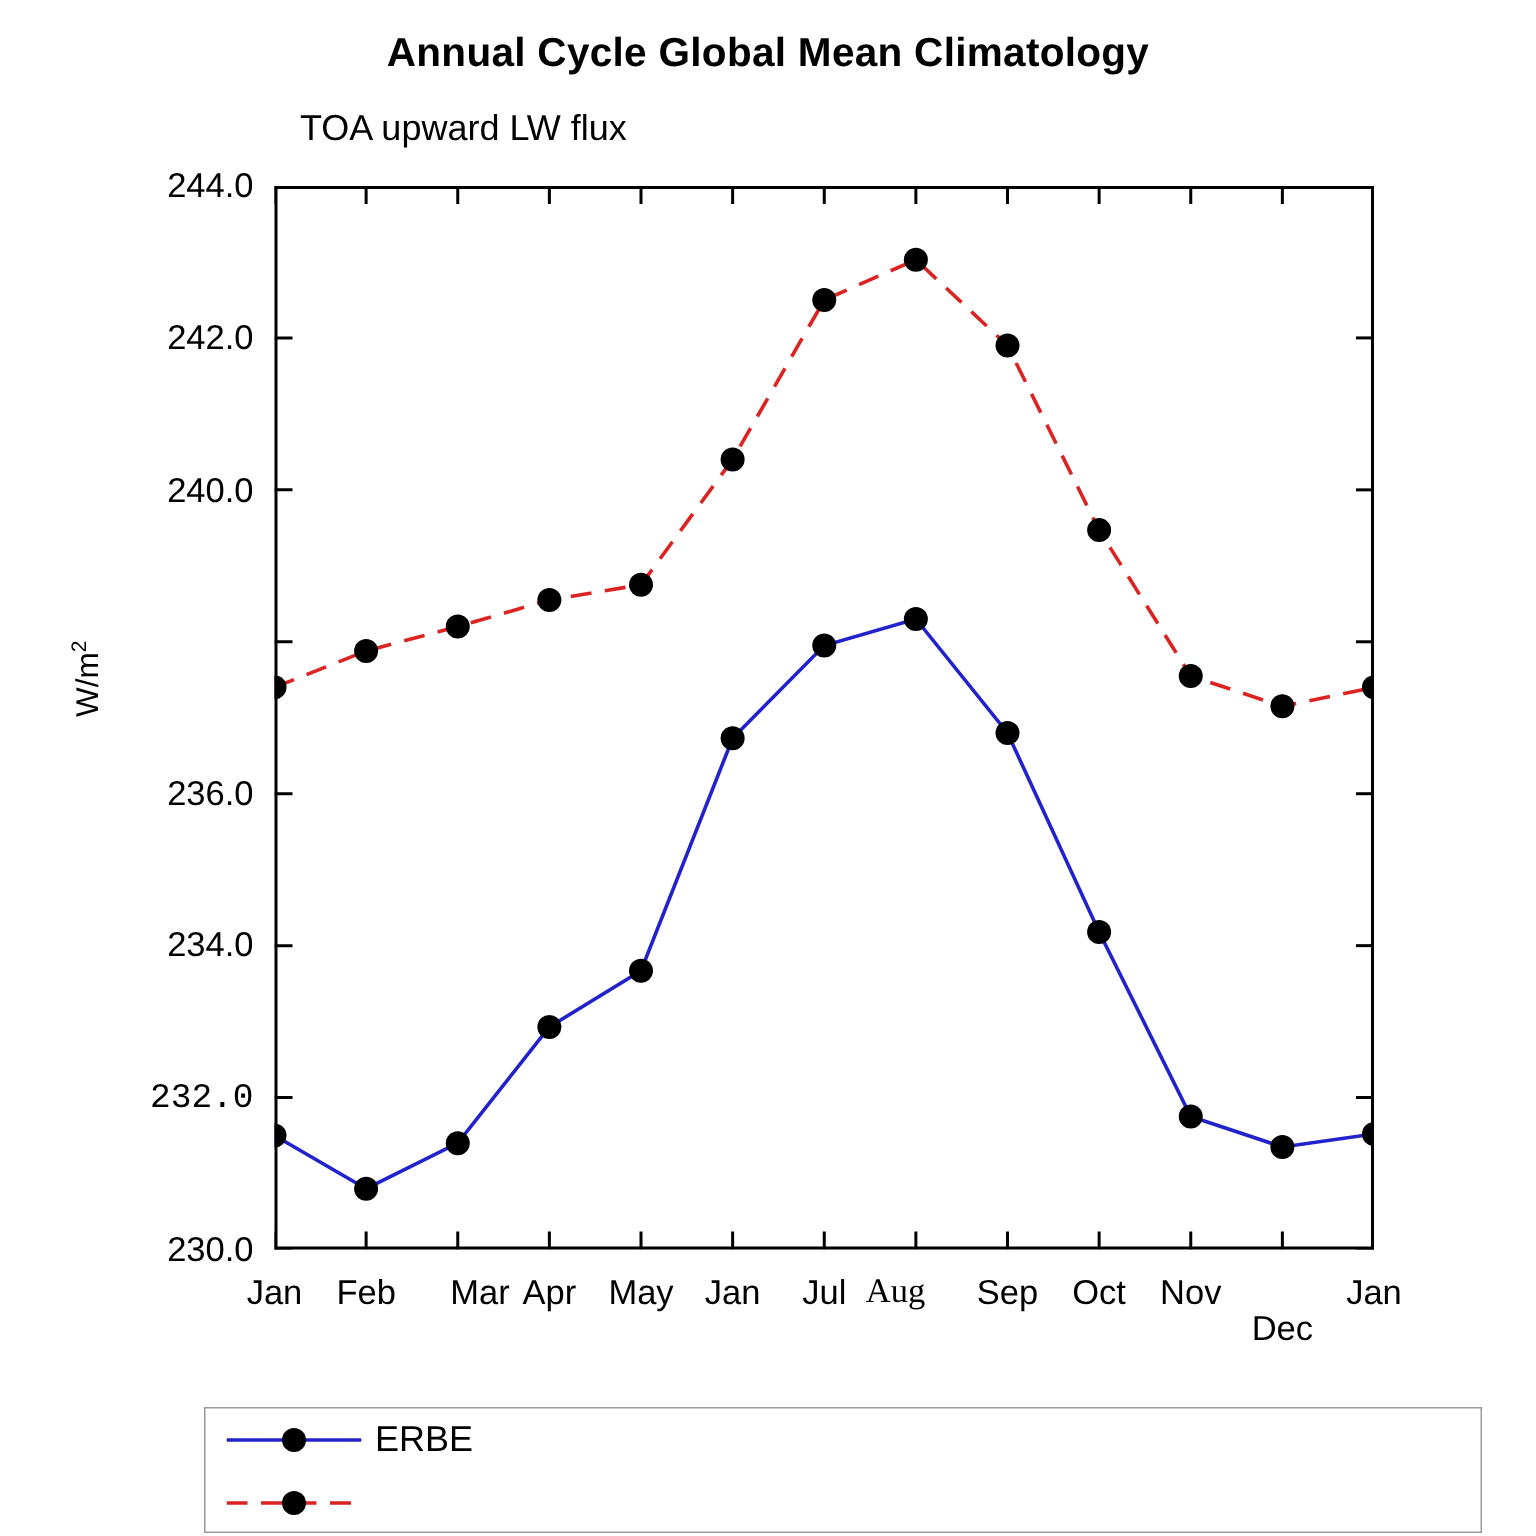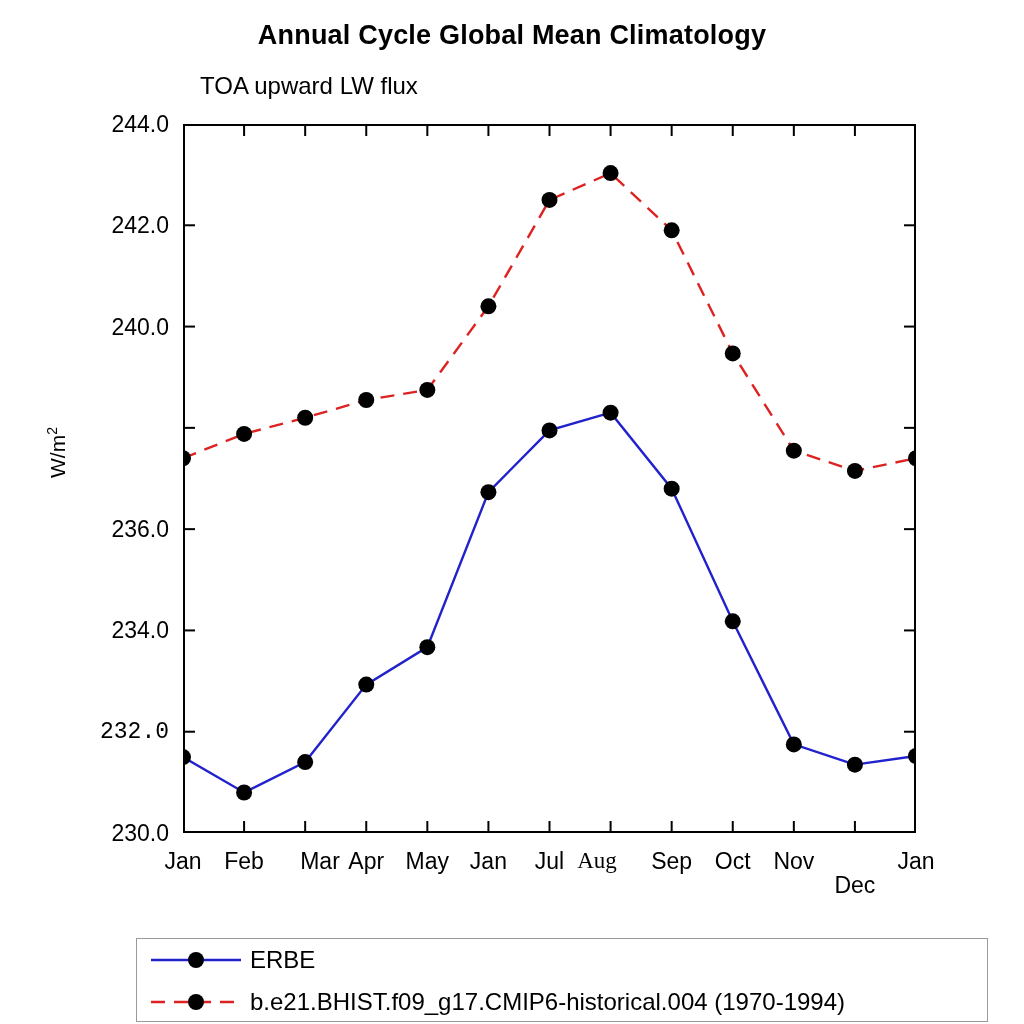--- a/index.html
+++ b/index.html
@@ -244,17 +244,16 @@
           <line x1="0" x2="90" y1="21" y2="21" stroke="#2222cc" stroke-width="2.4"></line>
           <circle cx="45" cy="21" r="8" fill="#000"></circle>
         </svg>
         <div class="legend-text">ERBE</div>
       </div>
       <div class="legend-row" style="top: 42px;">
         <svg class="legend-sample" viewBox="0 0 90 42">
           <line x1="0" x2="90" y1="21" y2="21" stroke="#dd2222" stroke-width="2.4" stroke-dasharray="14 9"></line>
           <circle cx="45" cy="21" r="8" fill="#000"></circle>
         </svg>
-        <div class="legend-text">b.e21.BHIST.f09_g17.CMIP6-historical.004 (1970-1994)</div>
       </div>
     </div>
 
 </div>
 
 </body></html>

